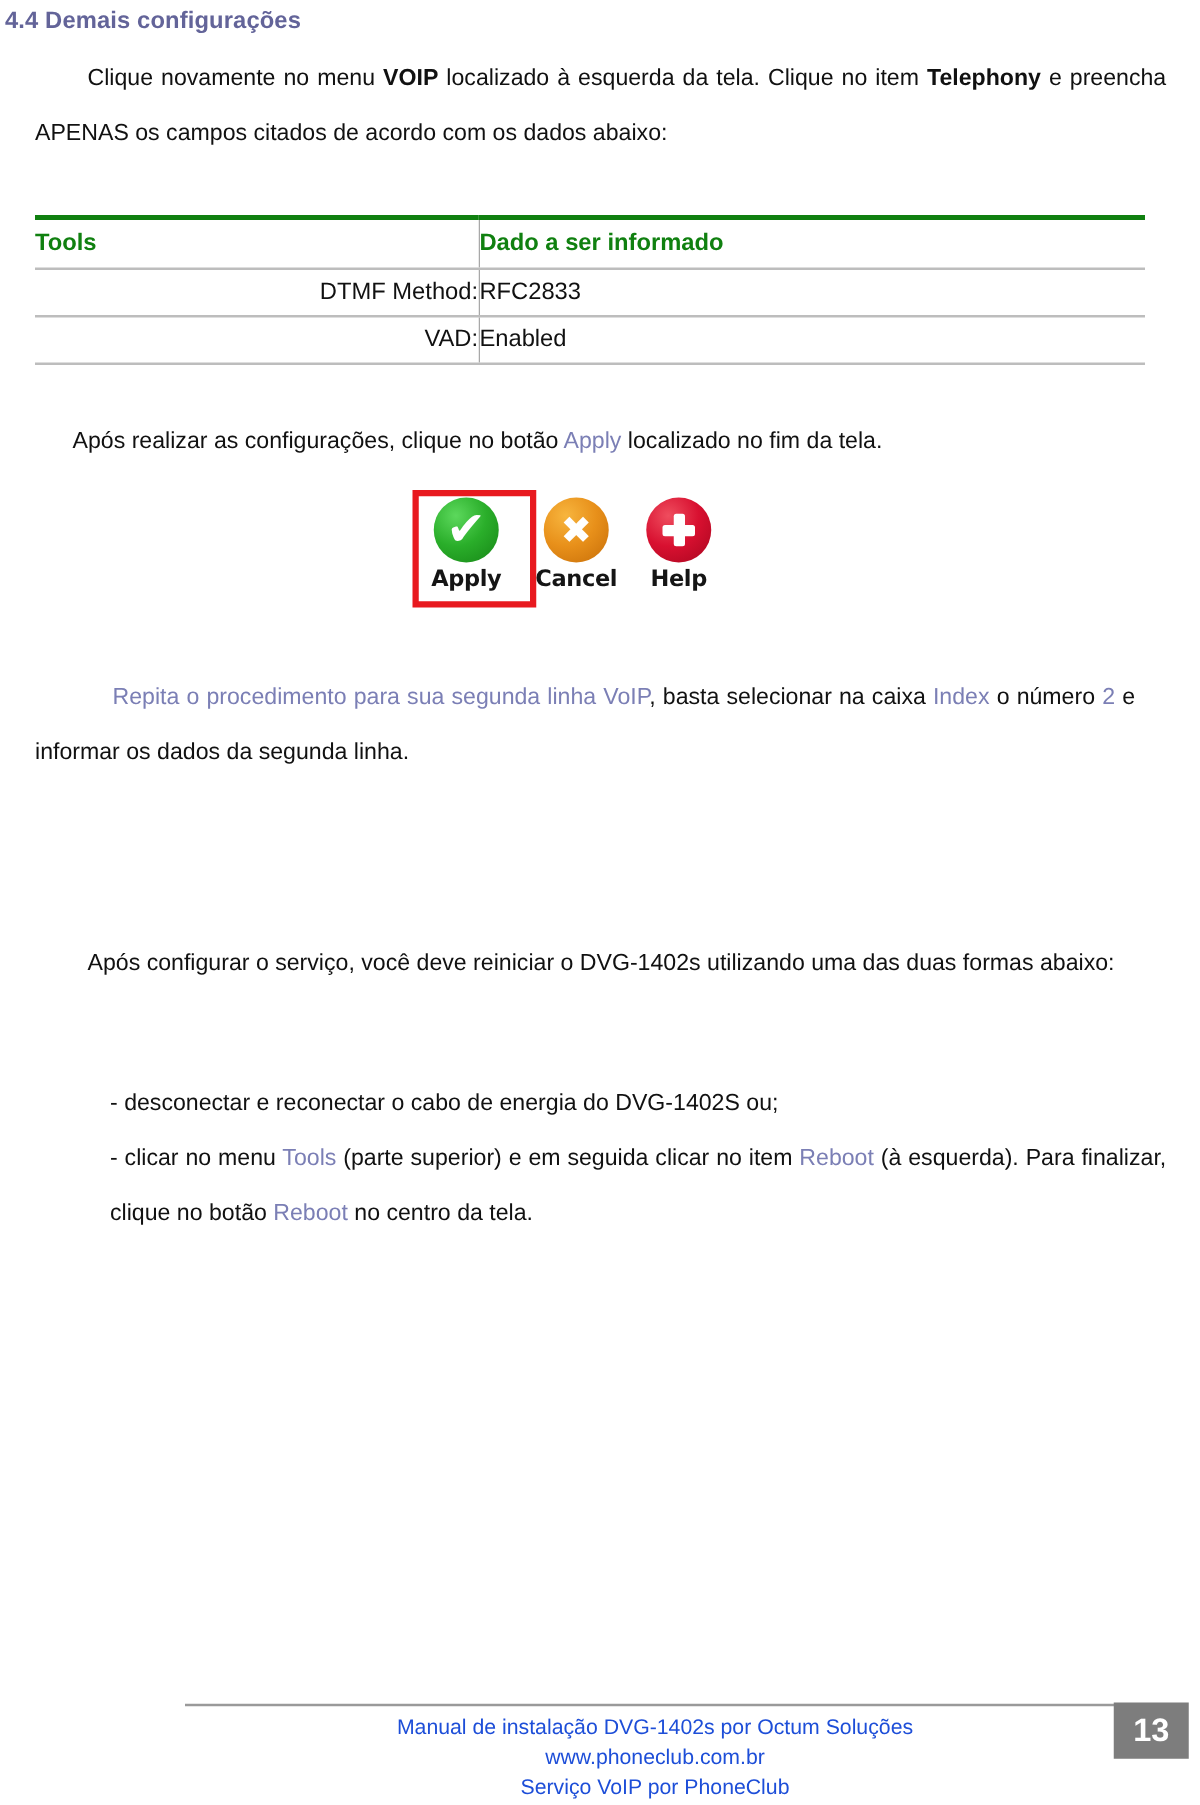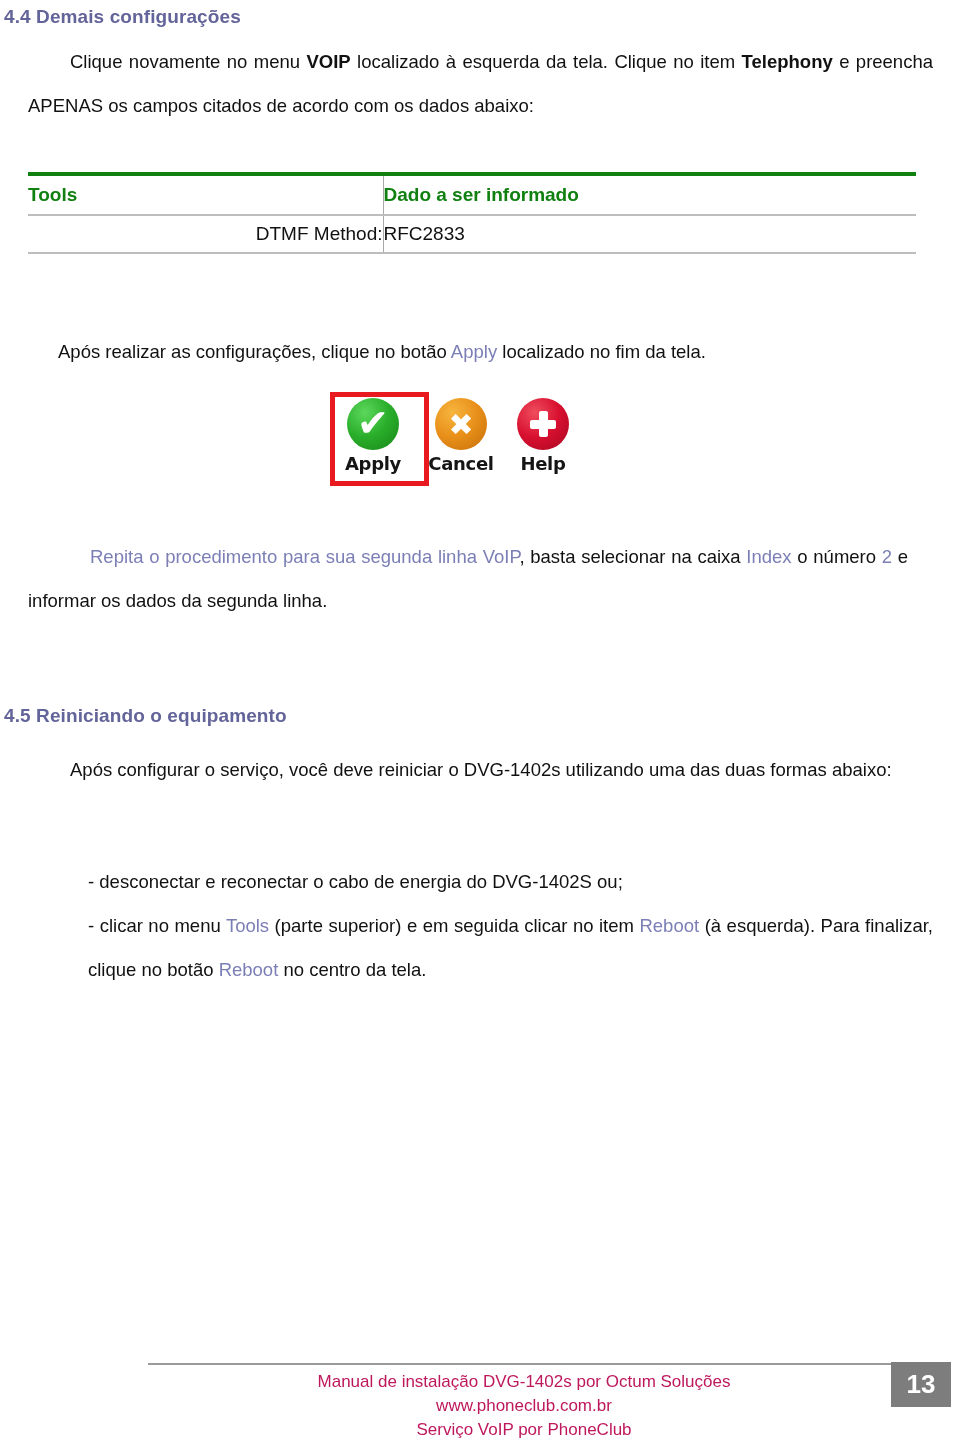--- a/index.html
+++ b/index.html
@@ -191,21 +191,21 @@
     border-top: 2px solid #9a9a9a;
   }
   #footer-text {
     position: absolute;
     left: 148px;
     top: 1370px;
     width: 752px;
     text-align: center;
     font-size: 17px;
     line-height: 24px;
-    color: #be185d;
+    color: #1d4ed8;
   }
   #footer-text span { display: block; }
   #page-number {
     position: absolute;
     left: 891px;
     top: 1362px;
     width: 60px;
     height: 45px;
     background: #7d7d7d;
     color: #ffffff;
@@ -236,20 +236,24 @@
           <td></td>
           <td></td>
         </tr>
     <tr>
       <td class="hdr-cell hdr-left">Tools</td>
       <td class="hdr-cell hdr-right">Dado a ser informado</td>
     </tr>
     <tr>
       <td class="row-cell cell-item">DTMF Method:</td>
       <td class="row-cell cell-value">RFC2833</td>
+    </tr>
+    <tr>
+      <td class="row-cell cell-item">VAD:</td>
+      <td class="row-cell cell-value">Enabled</td>
     </tr>
   </tbody>
     </table>
 
   <div class="para" id="para-apply">
     <span>Após realizar as configurações, clique no botão </span><span class="accent">Apply</span><span> localizado no fim da tela.</span>
   </div>
 
   <div id="button-bar">
     <div class="btn-group" id="btn-apply">
@@ -271,21 +275,20 @@
       </div>
       <div class="btn-label">Help</div>
     </div>
     <div id="highlight-box"></div>
   </div>
 
   <div class="para justify" id="para-repita">
     <span class="accent">Repita o procedimento para sua segunda linha VoIP</span><span>, basta selecionar na caixa </span><span class="accent">Index</span><span> o número </span><span class="accent">2</span><span> e informar os dados da segunda linha.</span>
   </div>
 
-  <div class="section-heading" id="heading-45">4.5 Reiniciando o equipamento</div>
 
   <div class="para justify" id="para-reiniciar">Após configurar o serviço, você deve reiniciar o DVG-1402s utilizando uma das duas formas abaixo:</div>
 
   <div class="para" id="bullets">
     <span class="bullet-line">- desconectar e reconectar o cabo de energia do DVG-1402S ou;</span>
     <span class="bullet-line b2"><span>- clicar no menu </span><span class="accent">Tools</span><span> (parte superior) e em seguida clicar no item </span><span class="accent">Reboot</span><span> (à esquerda). Para finalizar, clique no botão </span><span class="accent">Reboot</span><span> no centro da tela.</span></span>
   </div>
 
   <div id="footer-rule"></div>
   <div id="footer-text">

